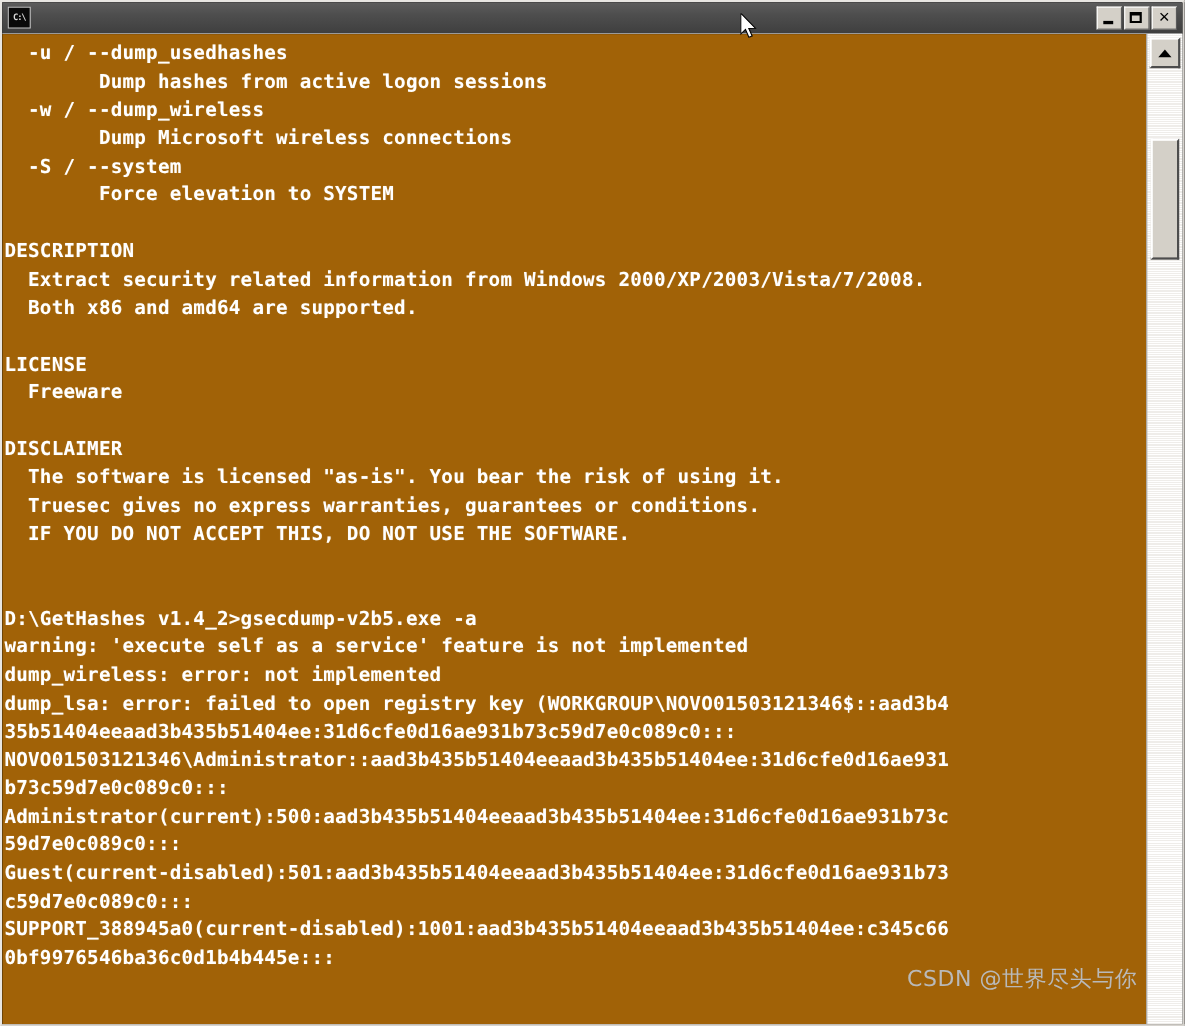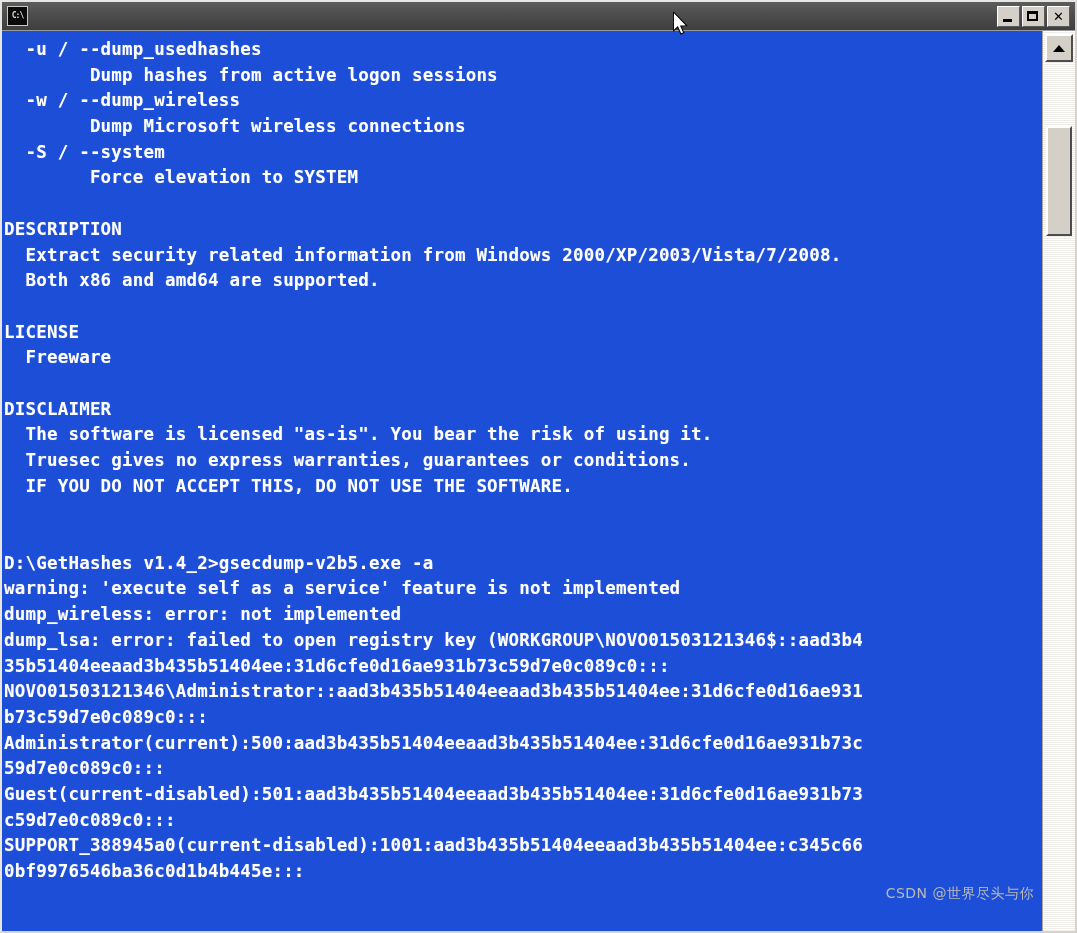--- a/index.html
+++ b/index.html
@@ -115,21 +115,21 @@
   
   #body-area {
     position: relative;
     height: 902px;
     background: #000000;
     display: flex;
   }
   #console {
     flex: 1 1 auto;
     position: relative;
-    background: #1d4ed8;
+    background: #a16207;
     overflow: hidden;
     padding: 6px 16px 0 2px;
     box-sizing: border-box;
   }
   #console-lines {
     color: #ffffff;
     font-family: "DejaVu Sans Mono", "Liberation Mono", monospace;
     font-size: 17.5px;
     line-height: 25.7px;
     white-space: pre;
@@ -182,21 +182,21 @@
     border-color: #ffffff #4d4d4d #4d4d4d #ffffff;
     box-sizing: border-box;
   }
 
   
   #watermark {
     position: absolute;
     right: 41px;
     bottom: 28px;
     color: #b9b9b9;
-    font-size: 14px;
+    font-size: 20px;
     font-family: "DejaVu Sans", "Liberation Sans", sans-serif;
     letter-spacing: 0.5px;
     pointer-events: none;
     white-space: nowrap;
   }
 
   
   #mouse-cursor {
     position: absolute;
     left: 671px;

